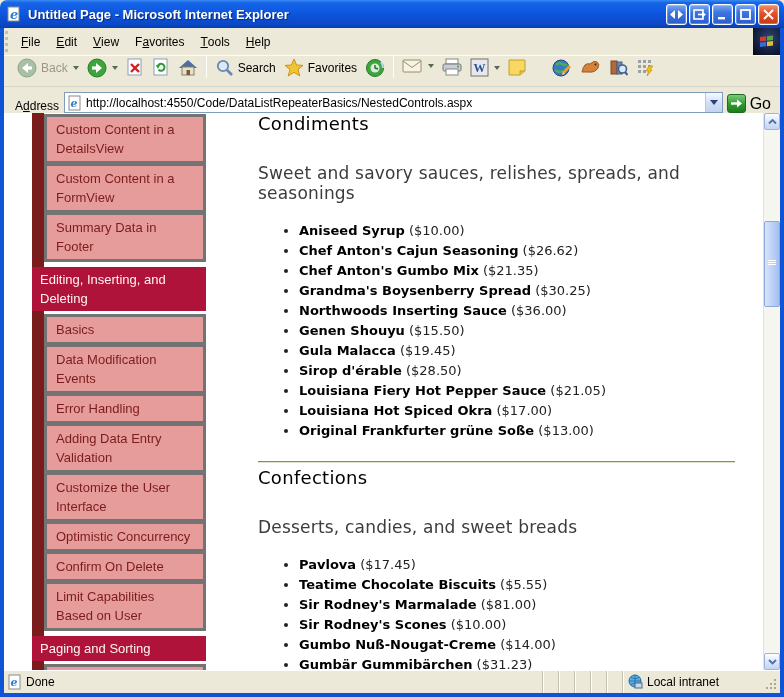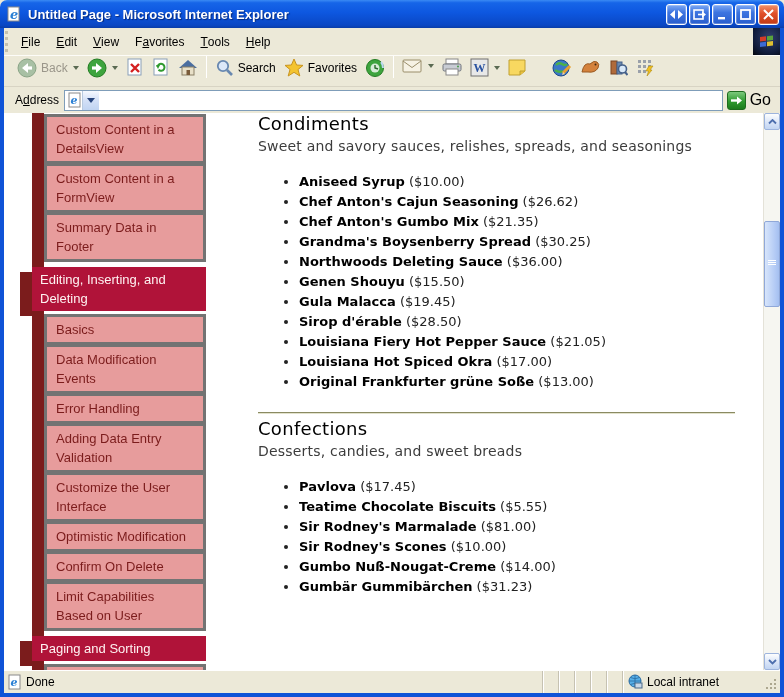--- a/index.html
+++ b/index.html
@@ -39,21 +39,21 @@
     border-top:1px solid #fdfcf8; }
   .tbtn { display:flex; align-items:center; padding:2px 4px; gap:4px; border-radius:3px; }
   .tbtn .lbl { font-size:12px; color:#000; }
   .tbtn.disabled .lbl { color:#9a968a; }
   .ddarrow { width:0; height:0; border-left:3px solid transparent; border-right:3px solid transparent;
     border-top:4px solid #5a6a52; margin-left:1px; }
   .tsep { width:1px; height:22px; background:#c9c5b4; border-right:1px solid #fff; margin:0 4px; }
   .tspace { width:18px; }
 
   
-  .addressbar { height:27px; flex:0 0 27px; background:#ECE9D8; display:flex; align-items:center;
+  .addressbar { height:27px; flex:0 0 27px; background:#ECE9D8; display:flex; align-items:flex-end;
     border-top:1px solid #d8d4c4; padding-right:3px; }
   .addr-label { font-size:12px; color:#000; margin:0 5px 0 2px; }
   .addr-field { flex:1; height:21px; background:#fff; border:1px solid #7f9db9;
     display:flex; align-items:center; padding-left:3px; }
   .addr-url { flex:1; font-size:12px; color:#000; margin-left:4px; white-space:nowrap; overflow:hidden; }
   .combo-btn { width:17px; height:19px; background:linear-gradient(180deg,#f6f9ff,#d3e0f7 50%,#c0d4f2);
     border-left:1px solid #b8cae0; display:flex; align-items:center; justify-content:center; }
   .combo-btn .chev { width:0; height:0; border-left:4px solid transparent; border-right:4px solid transparent;
     border-top:5px solid #27447c; }
   .go-btn { display:flex; align-items:center; gap:4px; padding:0 6px 0 4px; }
@@ -61,30 +61,30 @@
     background:linear-gradient(180deg,#7cc97c,#2f9a2f 55%,#1d7c1d); display:flex; align-items:center; justify-content:center; }
   .go-lbl { font-size:16px; color:#000; }
 
   
   .content { flex:1; min-height:0; background:#fff; position:relative; overflow:hidden; }
   .nav-strip { position:absolute; left:28px; top:0; bottom:0; width:12px; background:#7B1C1C; }
   .nav { position:absolute; left:0; top:2px; width:206px; }
   .nav-item { margin-left:40px; width:162px; background:#E79C9C; color:#7B1C1C;
     border:3px solid #737373; margin-top:-1px; padding:3px 9px; font-size:13px; line-height:19px; }
   .nav-section { display:flex; margin-left:16px; width:186px; margin-top:5px; margin-bottom:4px;
-    position:relative; }
+    position:relative;align-items:flex-end; }
   .nav-section .tab { width:12px; background:#7B1C1C; transform:translateY(5px); }
   .nav-section .bar { flex:1; background:#B01339; color:#FFF2F2; padding:3px 8px;
     font-size:13px; line-height:19px; }
 
   .main { position:absolute; left:254px; top:0; width:477px; color:#000; }
   .main h2 { font-family:"DejaVu Sans", sans-serif; font-size:18px; font-weight:400;
     letter-spacing:.3px; color:#000; }
-  .main p.desc { font-family:"DejaVu Sans", sans-serif; font-size:14px; color:#3c3c3c;
-    letter-spacing:.2px; margin-top:4px; }
+  .main p.desc { font-family:"DejaVu Sans", sans-serif; font-size:17px; color:#3c3c3c;
+    letter-spacing:.2px; margin-top:29px; }
   .main ul { margin:18px 0 0 41px; }
   .main li { font-family:"DejaVu Sans", sans-serif; font-size:13px; line-height:20px; color:#222; }
   .main li b { color:#000; }
   .main hr { border:none; border-top:1px solid #8A8A62; border-bottom:1px solid #e2e2cc; margin:20px 0 4px 0; }
 
   
   .scrollbar { position:absolute; right:0; top:0; bottom:0; width:17px; background:#f6f6f1;
     border-left:1px solid #e4e2d8; display:flex; flex-direction:column; }
   .sb-btn { height:17px; flex:0 0 17px; border:1px solid #9db4dd; border-radius:2px;
     background:linear-gradient(180deg,#fdfefe,#d7e3f7 60%,#c2d5f2); display:flex; align-items:center; justify-content:center; }
@@ -338,20 +338,21 @@
     <div class="addressbar">
       <div class="gripper"></div>
       <span class="addr-label" id="addr-label">A<u>d</u>dress</span>
       <div class="addr-field">
         <span class="icon">
           <svg width="14" height="16" viewBox="0 0 14 16">
               <rect x="1" y="1" width="11" height="14" fill="#fff" stroke="#8a8a8a"></rect>
               <text x="2.5" y="12" font-size="11" font-style="italic" font-weight="bold" fill="#2a7fd4" font-family="DejaVu Serif, serif">e</text>
             </svg>
         </span>
+        <span class="addr-url">http://localhost:4550/Code/DataListRepeaterBasics/NestedControls.aspx</span>
         <span class="combo-btn">
             <span class="chev"></span>
           </span>
       </div>
       <div class="go-btn">
         <span class="go-ic">
           <svg width="11" height="11" viewBox="0 0 11 11">
               <line x1="0" y1="5.5" x2="7" y2="5.5" stroke="#fff" stroke-width="2.4"></line>
               <polygon points="11,5.5 6,1.5 6,9.5" fill="#fff"></polygon>
             </svg>
@@ -368,38 +369,38 @@
           <div class="nav-item">Summary Data in Footer</div>
           <div class="nav-section">
             <div class="tab"></div>
             <div class="bar">Editing, Inserting, and Deleting</div>
           </div>
           <div class="nav-item">Basics</div>
           <div class="nav-item">Data Modification Events</div>
           <div class="nav-item">Error Handling</div>
           <div class="nav-item">Adding Data Entry Validation</div>
           <div class="nav-item">Customize the User Interface</div>
-          <div class="nav-item">Optimistic Modification</div>
+          <div class="nav-item">Optimistic Concurrency</div>
           <div class="nav-item">Confirm On Delete</div>
           <div class="nav-item">Limit Capabilities Based on User</div>
           <div class="nav-section">
             <div class="tab"></div>
             <div class="bar">Paging and Sorting</div>
           </div>
           <div class="nav-item">Simple Paging &amp; Sorting Examples</div>
         </div>
       <div class="main" id="main">
           <h2>Condiments</h2>
           <p class="desc">Sweet and savory sauces, relishes, spreads, and seasonings</p>
           <ul>
             <li><b>Aniseed Syrup</b><span> ($10.00)</span></li>
             <li><b>Chef Anton's Cajun Seasoning</b><span> ($26.62)</span></li>
             <li><b>Chef Anton's Gumbo Mix</b><span> ($21.35)</span></li>
             <li><b>Grandma's Boysenberry Spread</b><span> ($30.25)</span></li>
-            <li><b>Northwoods Deleting Sauce</b><span> ($36.00)</span></li>
+            <li><b>Northwoods Inserting Sauce</b><span> ($36.00)</span></li>
             <li><b>Genen Shouyu</b><span> ($15.50)</span></li>
             <li><b>Gula Malacca</b><span> ($19.45)</span></li>
             <li><b>Sirop d'érable</b><span> ($28.50)</span></li>
             <li><b>Louisiana Fiery Hot Pepper Sauce</b><span> ($21.05)</span></li>
             <li><b>Louisiana Hot Spiced Okra</b><span> ($17.00)</span></li>
             <li><b>Original Frankfurter grüne Soße</b><span> ($13.00)</span></li>
           </ul>
           <hr>
           <h2>Confections</h2>
           <p class="desc">Desserts, candies, and sweet breads</p>

